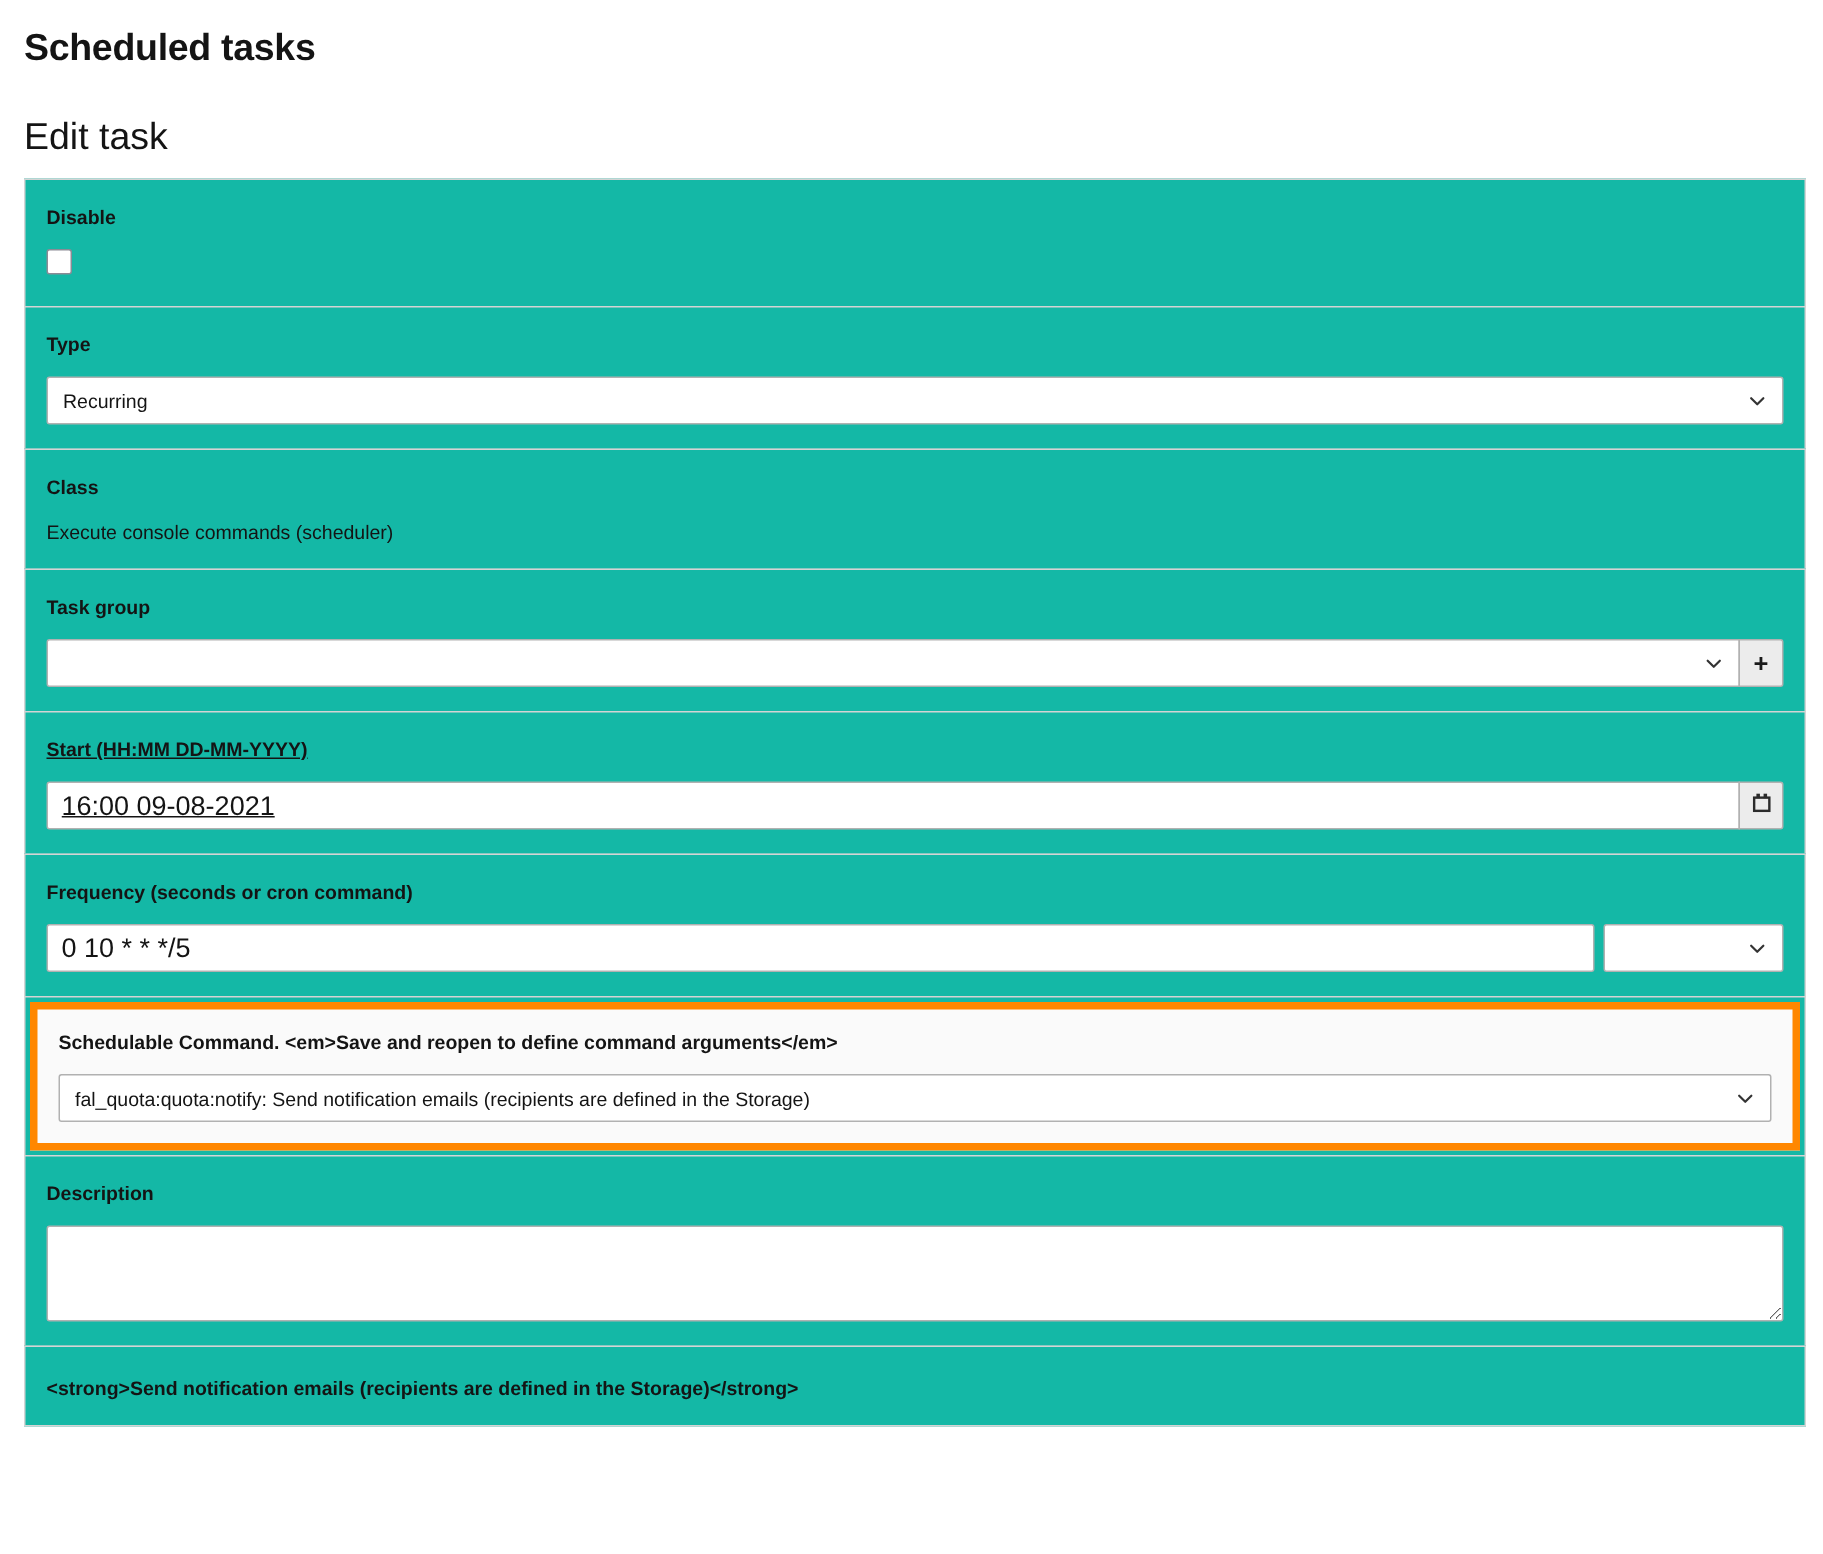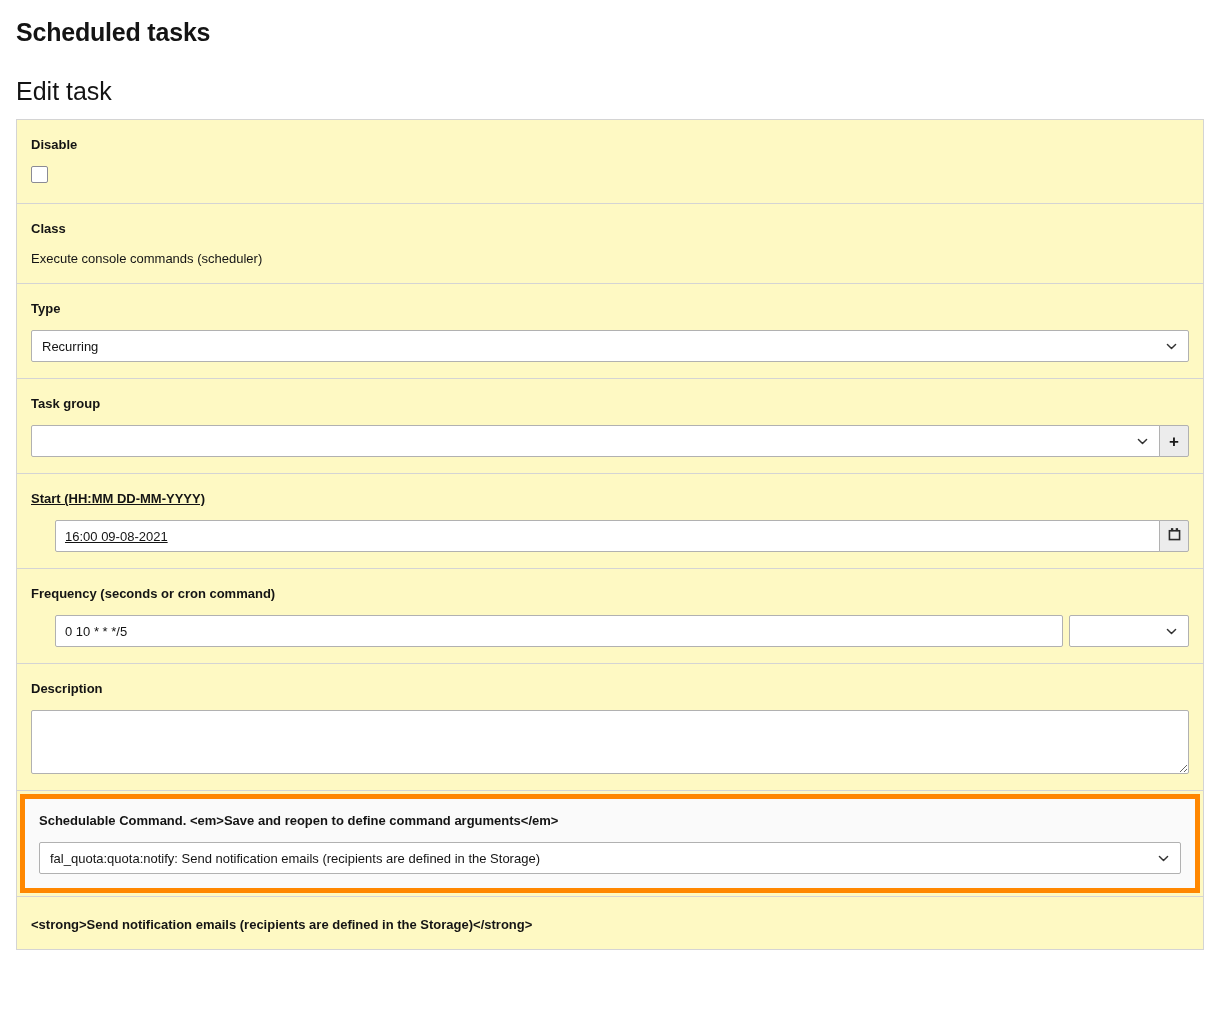--- a/index.html
+++ b/index.html
@@ -19,21 +19,21 @@
   }
   h2.section-title {
     font-size: 25px;
     font-weight: 500;
     margin: 30px 0 13px 0;
   }
 
   .panel { width: 1188px; }
 
   .fsection {
-    background: #fef9c3;
+    background: #14b8a6;
     border: 1px solid #d4d4d4;
     padding: 15px 14px 16px 14px;
     margin-top: -1px;
   }
   .fsection.first { margin-top: 0; }
 
   .flabel {
     font-size: 13px;
     font-weight: 700;
     margin: 1px 0 0 0;
@@ -73,26 +73,25 @@
     text-overflow: ellipsis;
   }
   .chevron { display: flex; align-items: center; margin-left: 8px; flex: 0 0 auto; }
 
   .text-input {
     background: #fff;
     border: 1px solid #b1b1b1;
     border-radius: 2px;
     height: 32px;
     padding: 0 9px;
-    font-size: 13px;
+    font-size: 18px;
     font-family: inherit;
     color: #141414;
     width: 100%;
     outline: none;
-    margin-left: 24px;
   }
 
   .control-row { display: flex; align-items: stretch; }
   .grow { flex: 1 1 auto; min-width: 0; }
 
   .addon-btn {
     width: 30px;
     height: 32px;
     margin-left: -1px;
     background: #ececec;
@@ -143,39 +142,39 @@
   <h1 class="page-title">Scheduled tasks</h1>
   <h2 class="section-title">Edit task</h2>
 
   <div class="panel">
 
     <div class="fsection first">
       <div class="flabel">Disable</div>
       <div class="fvalue-gap">
         <span class="checkbox"></span>
       </div>
-    </div>
-
-    <div class="fsection">
-      <div class="flabel">Class</div>
-      <div class="ftext fvalue-gap">Execute console commands (scheduler)</div>
     </div>
 
     <div class="fsection">
       <div class="flabel">Type</div>
       <div class="fvalue-gap">
         <div class="select">
           <span class="sel-text">Recurring</span>
           <span class="chevron">
             <svg width="13" height="13" viewBox="0 0 16 16">
                 <path d="M3 5.5 L8 10.5 L13 5.5" fill="none" stroke="#333" stroke-width="1.8" stroke-linecap="round" stroke-linejoin="round"></path>
               </svg>
           </span>
         </div>
       </div>
+    </div>
+
+    <div class="fsection">
+      <div class="flabel">Class</div>
+      <div class="ftext fvalue-gap">Execute console commands (scheduler)</div>
     </div>
 
     <div class="fsection">
       <div class="flabel">Task group</div>
       <div class="control-row fvalue-gap">
         <div class="select grow group-input">
           <span class="sel-text"></span>
           <span class="chevron">
             <svg width="13" height="13" viewBox="0 0 16 16">
                 <path d="M3 5.5 L8 10.5 L13 5.5" fill="none" stroke="#333" stroke-width="1.8" stroke-linecap="round" stroke-linejoin="round"></path>
@@ -217,41 +216,41 @@
           <span class="chevron">
             <svg width="13" height="13" viewBox="0 0 16 16">
                 <path d="M3 5.5 L8 10.5 L13 5.5" fill="none" stroke="#333" stroke-width="1.8" stroke-linecap="round" stroke-linejoin="round"></path>
               </svg>
           </span>
         </div>
       </div>
     </div>
 
 
-    <div class="fsection">
-      <div class="flabel">Description</div>
-      <div class="fvalue-gap">
-        <textarea class="desc" value="" style=""></textarea>
-      </div>
-    </div>
-
     <div class="fsection command-section">
       <div class="command-inner">
         <div class="flabel">Schedulable Command. &lt;em&gt;Save and reopen to define command arguments&lt;/em&gt;</div>
         <div class="fvalue-gap">
           <div class="select">
             <span class="sel-text">fal_quota:quota:notify: Send notification emails (recipients are defined in the Storage)</span>
             <span class="chevron">
               <svg width="13" height="13" viewBox="0 0 16 16">
                   <path d="M3 5.5 L8 10.5 L13 5.5" fill="none" stroke="#333" stroke-width="1.8" stroke-linecap="round" stroke-linejoin="round"></path>
                 </svg>
             </span>
           </div>
         </div>
       </div>
     </div>
 
     <div class="fsection">
+      <div class="flabel">Description</div>
+      <div class="fvalue-gap">
+        <textarea class="desc" value="" style=""></textarea>
+      </div>
+    </div>
+
+    <div class="fsection">
       <div class="flabel" style="margin-top:4px;">&lt;strong&gt;Send notification emails (recipients are defined in the Storage)&lt;/strong&gt;</div>
     </div>
 
   </div>
 </div>
 
 </body></html>

